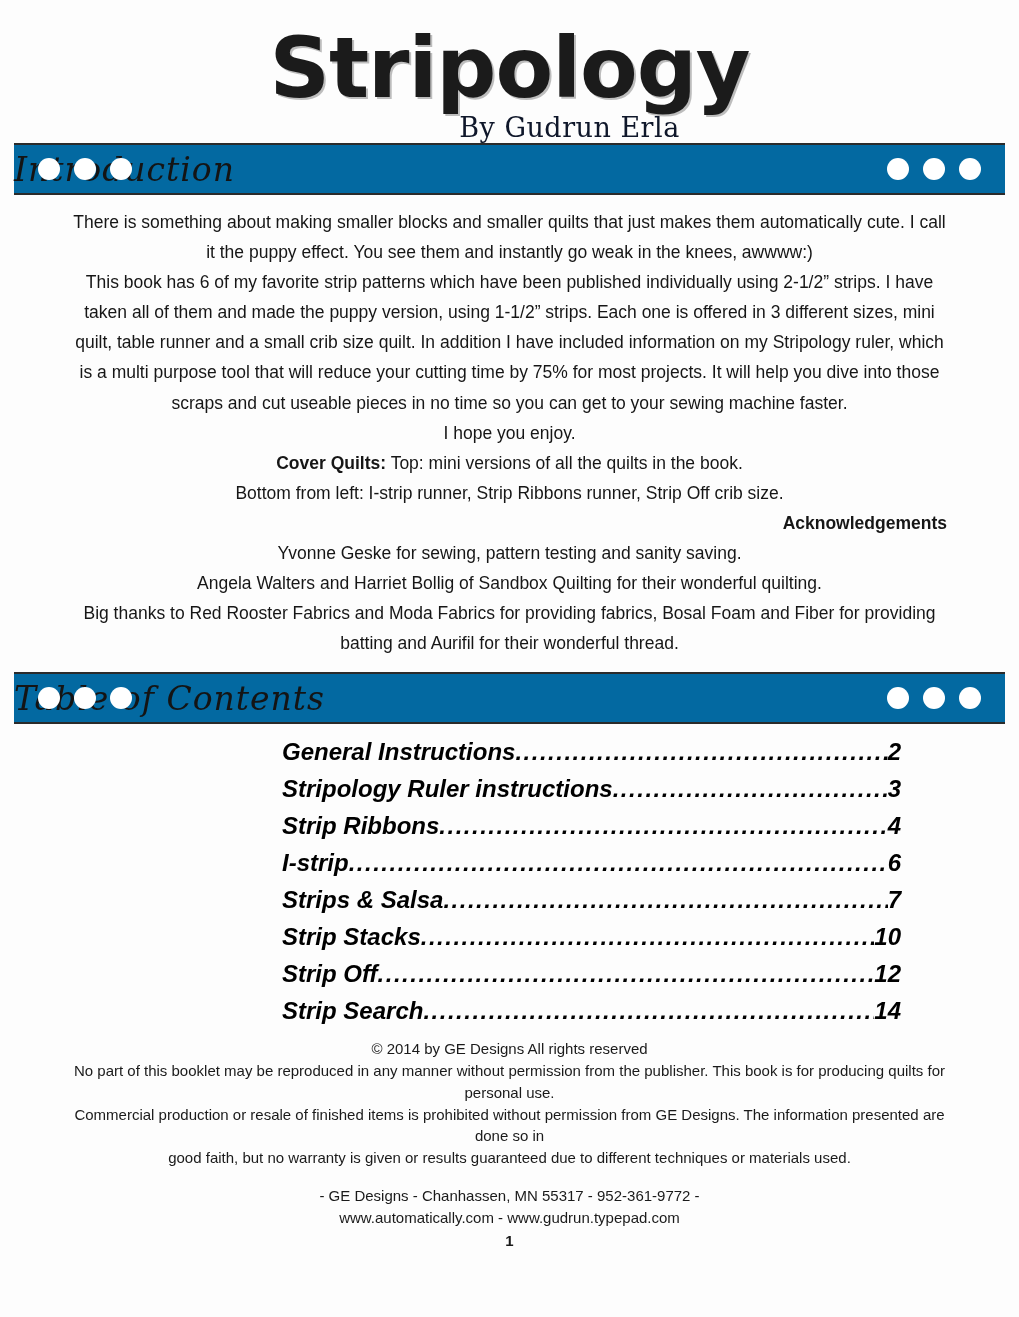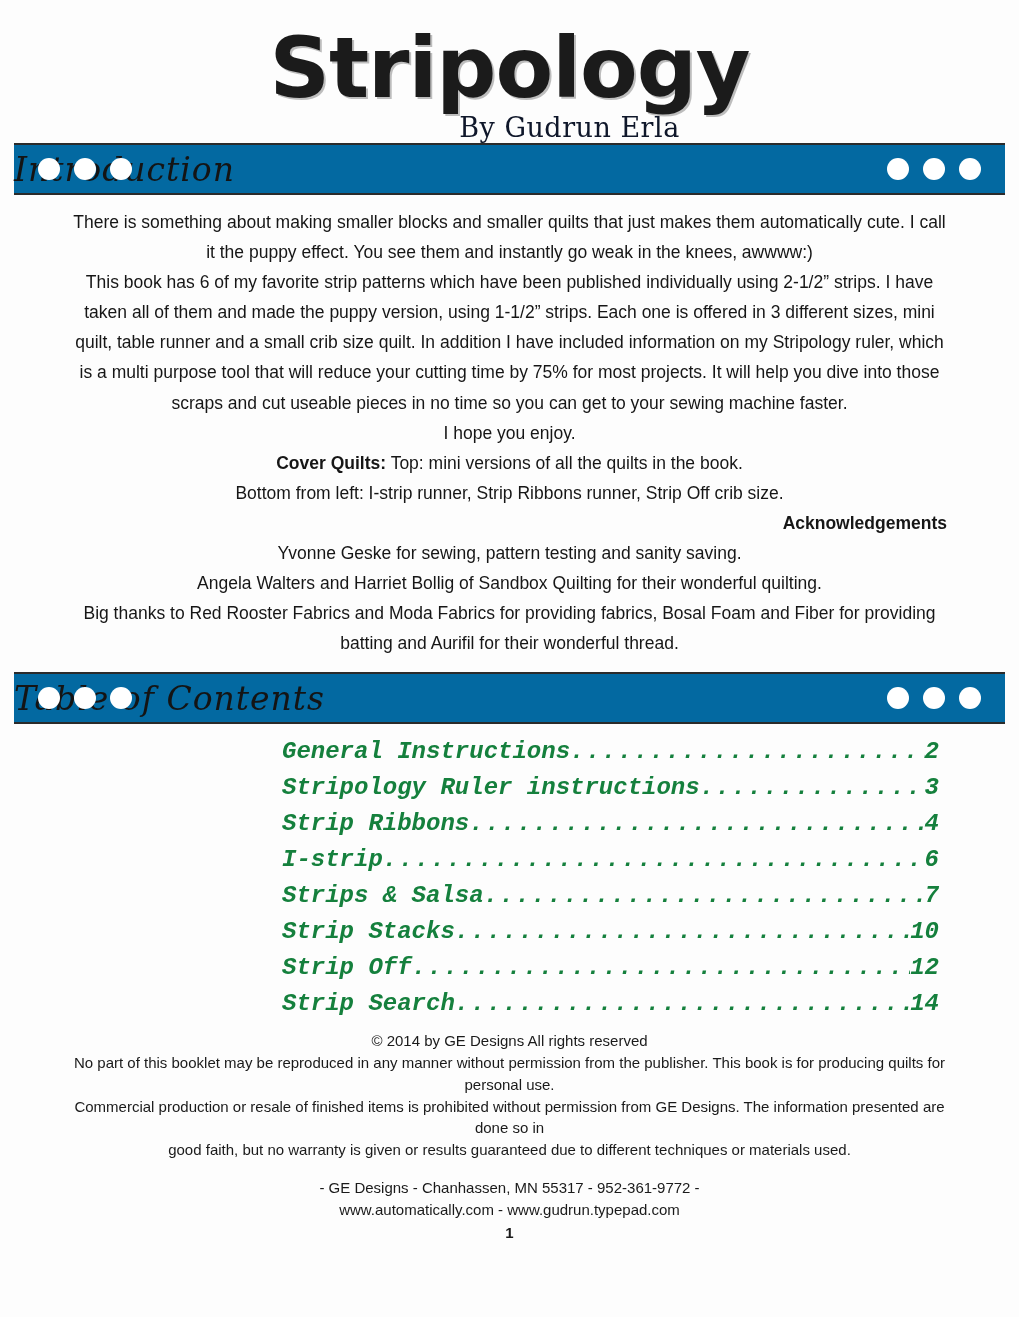--- a/index.html
+++ b/index.html
@@ -101,27 +101,27 @@
     text-align: right;
   }
 
   
   .toc {
     padding: 14px 0 0 0;
   }
   .toc-row {
     display: flex;
     align-items: baseline;
-    font-family: Liberation Mono, monospace;
+    font-family: Liberation Sans, sans-serif;
     font-style: italic;
     font-weight: bold;
     font-size: 24px;
-    color: #15803d;
+    color: #000000;
     margin: 0 0 9px 0;
-    padding: 0 80px 0 282px;
+    padding: 0 118px 0 282px;
   }
   .toc-label { white-space: nowrap; }
   .toc-leader {
     flex: 1;
     overflow: hidden;
     white-space: nowrap;
     margin: 0 0px;
     letter-spacing: 1.5px;
     font-weight: bold;
   }

